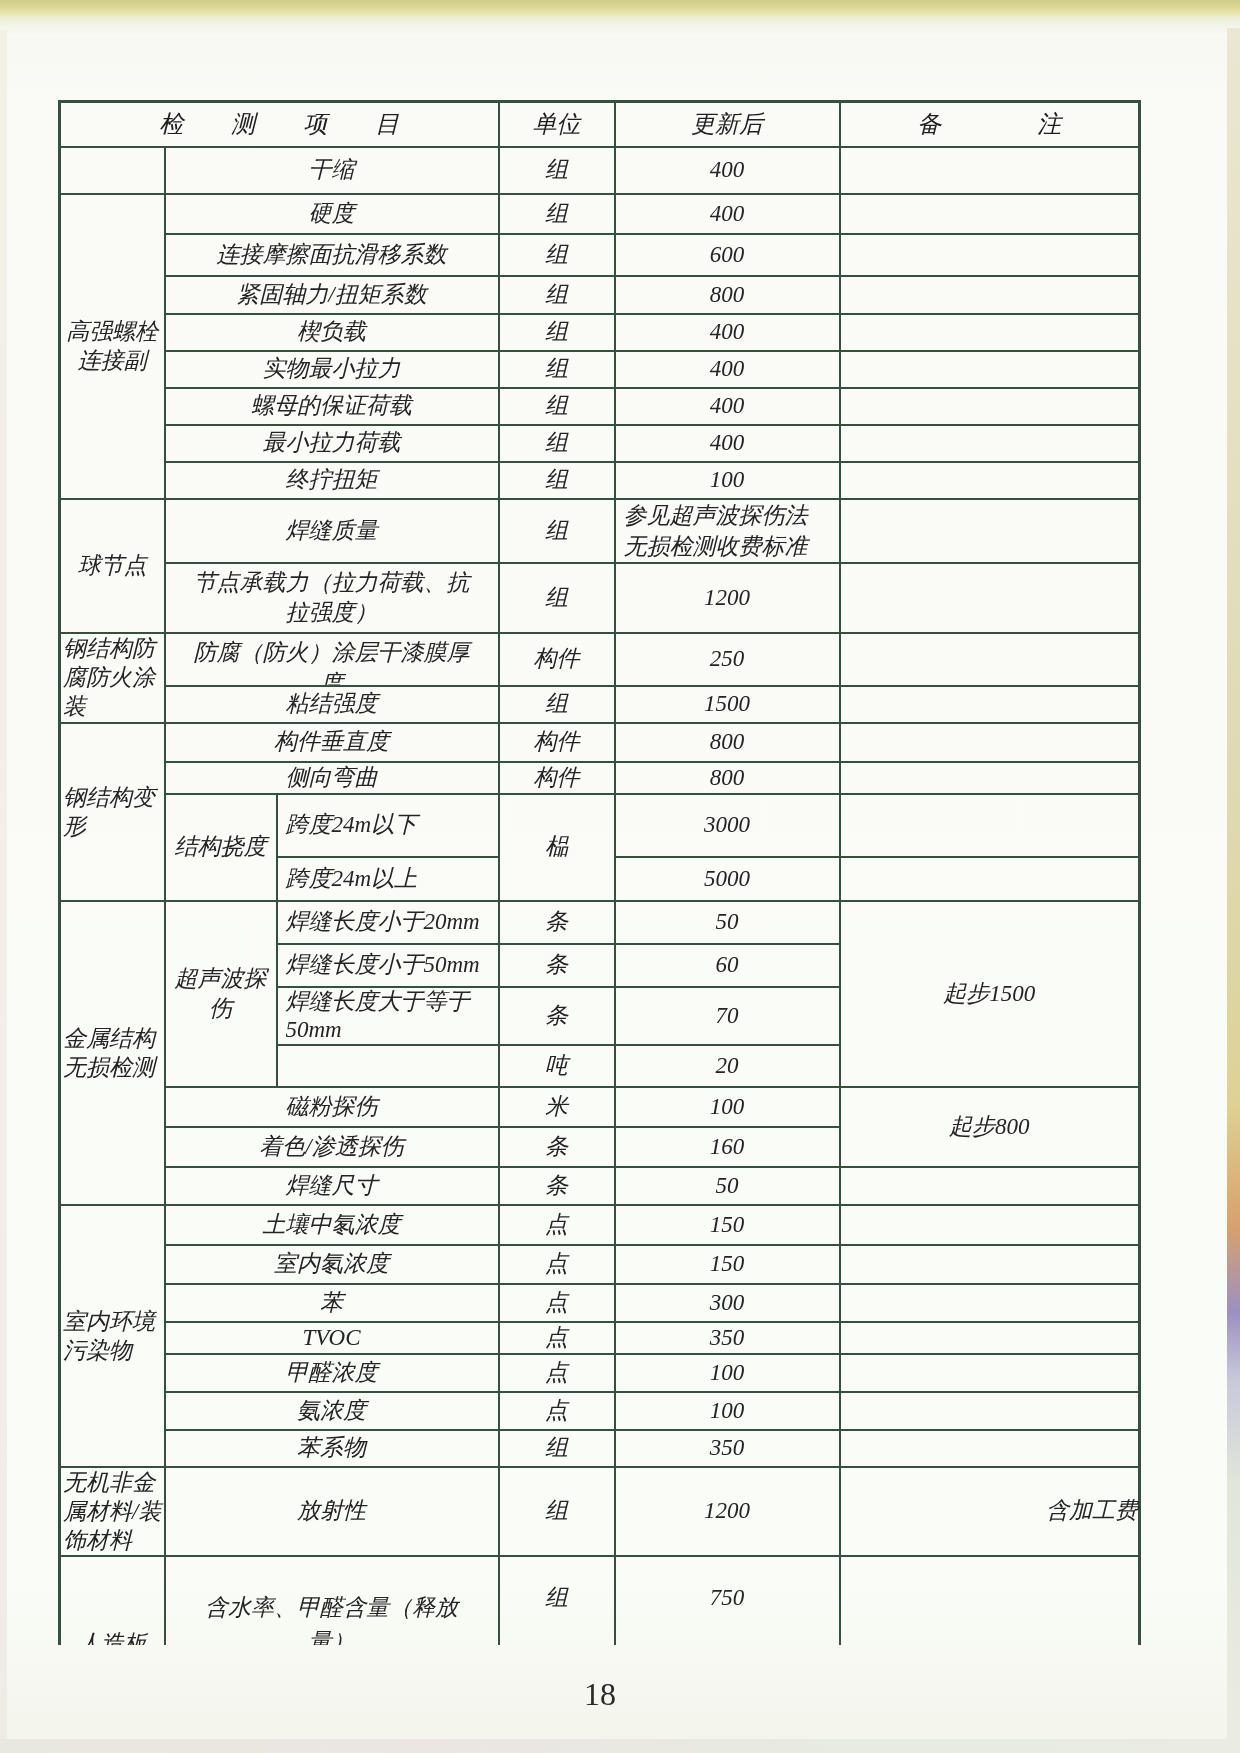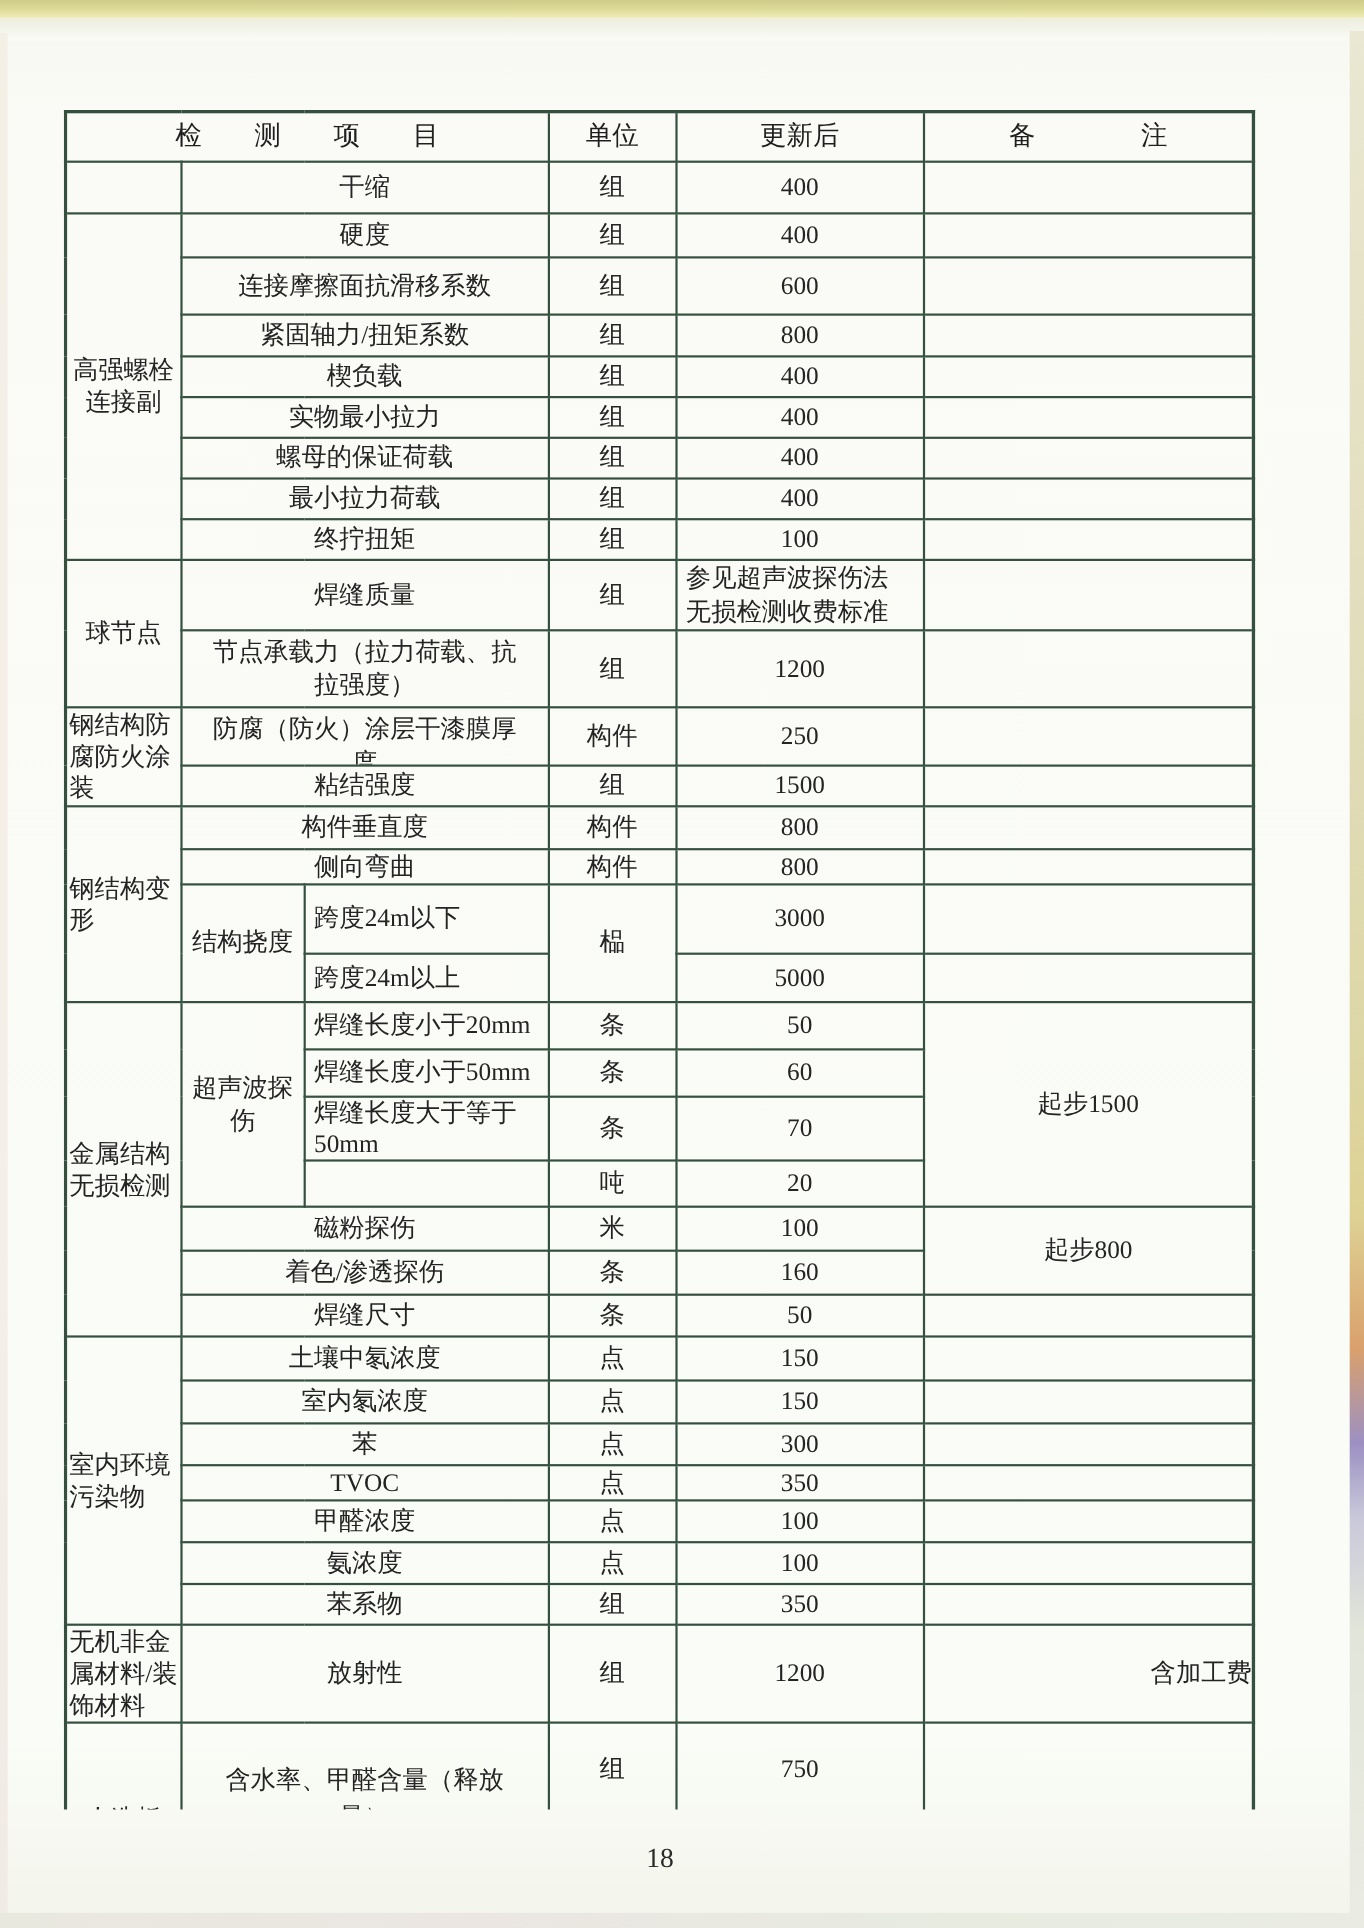--- a/index.html
+++ b/index.html
@@ -14,39 +14,39 @@
     background:linear-gradient(180deg,#cfcb8a 0%,#ddd995 45%,#e9e6ad 80%,#f0eecb 100%);}
   .band-top2{position:absolute;top:17px;left:0;right:0;height:20px;
     background:linear-gradient(180deg,#ededdd 0%,#f6f8f0 70%,#f9fbf5 100%);}
   .strip-left{position:absolute;left:0;top:30px;bottom:14px;width:7px;
     background:linear-gradient(180deg,#f3f0e6 0%,#f4efe8 60%,#f0ebe4 100%);}
   .strip-right{position:absolute;right:0;top:28px;bottom:13px;width:13px;
     background:linear-gradient(180deg,#eae7d2 0%,#e0dbb6 40%,#ddd6a4 55%,#ded193 63%,#d9a06c 70%,#9c90c2 75%,#c9c9da 79%,#e2e5d9 85%,#eaece3 100%);}
   .band-bottom{position:absolute;bottom:0;left:0;right:0;height:14px;
     background:linear-gradient(90deg,#e9e8df 0%,#ebe6e2 35%,#e7ebe0 70%,#eaece3 100%);}
 
-  .table-clip{position:absolute;left:58px;top:100px;width:1084px;height:1545px;overflow:hidden;}
+  .table-clip{position:absolute;left:58px;top:100px;width:1084px;height:1545px;overflow:hidden;font-style:italic;}
   table.fee{border-collapse:collapse;table-layout:fixed;width:1080px;
     border:3px solid #36503f;}
   td{border:2px solid #36503f;color:#242424;font-size:23px;line-height:30px;
      text-align:center;vertical-align:middle;padding:0;}
   td.hc{font-size:24px;color:#1f1f1f;}
   td.cat{line-height:29px;margin-left:12px;}
   td.cat-left{text-align:left;padding-left:2px;line-height:29px;}
   td.sub{line-height:30px;}
   td.item-c{padding:0 20px;}
   td.item-tight{padding:0 38px;}
   td.item-left{text-align:left;padding-left:8px;padding-right:4px;line-height:28px;}
   td.val-note{text-align:left;padding-left:8px;padding-right:28px;line-height:31px;}
   td.rem-left{text-align:right;padding-left:10px;}
   td.top-pad{vertical-align:top;padding-top:26px;}
   td.cat-clip{vertical-align:top;padding-top:72px;text-align:center;}
   .clip{height:48px;overflow:hidden;line-height:31px;padding-top:3px;}
   .page-number{position:absolute;left:540px;top:1676px;width:120px;
-    text-align:center;font-size:25px;color:#2a2a2a;}
+    text-align:center;font-size:32px;color:#2a2a2a;}
 </style>
 </head>
 <body>
 
 <div class="page">
   <div class="band-top"></div>
   <div class="band-top2"></div>
   <div class="strip-left"></div>
   <div class="strip-right"></div>
   <div class="band-bottom"></div>
@@ -78,21 +78,21 @@
       <td></td>
     </tr>
 
     <tr style="height:40px">
       <td class="cat" rowspan="8">高强螺栓连接副</td>
       <td class="item-c" colspan="2">硬度</td>
       <td>组</td>
       <td>400</td>
       <td></td>
     </tr>
-    <tr style="height:52px">
+    <tr style="height:42px">
       <td class="item-c" colspan="2">连接摩擦面抗滑移系数</td>
       <td>组</td>
       <td>600</td>
       <td></td>
     </tr>
     <tr style="height:38px">
       <td class="item-c" colspan="2">紧固轴力/扭矩系数</td>
       <td>组</td>
       <td>800</td>
       <td></td>

